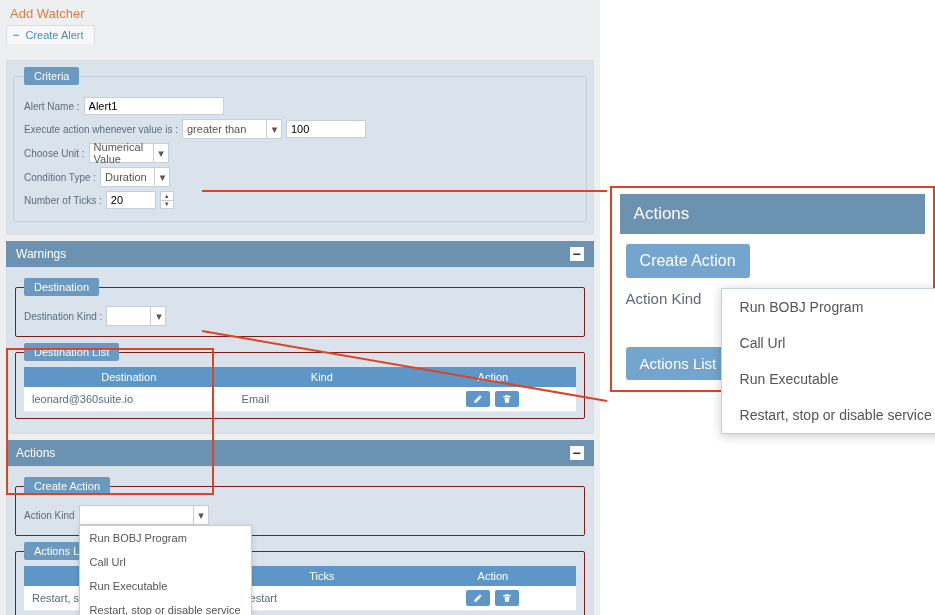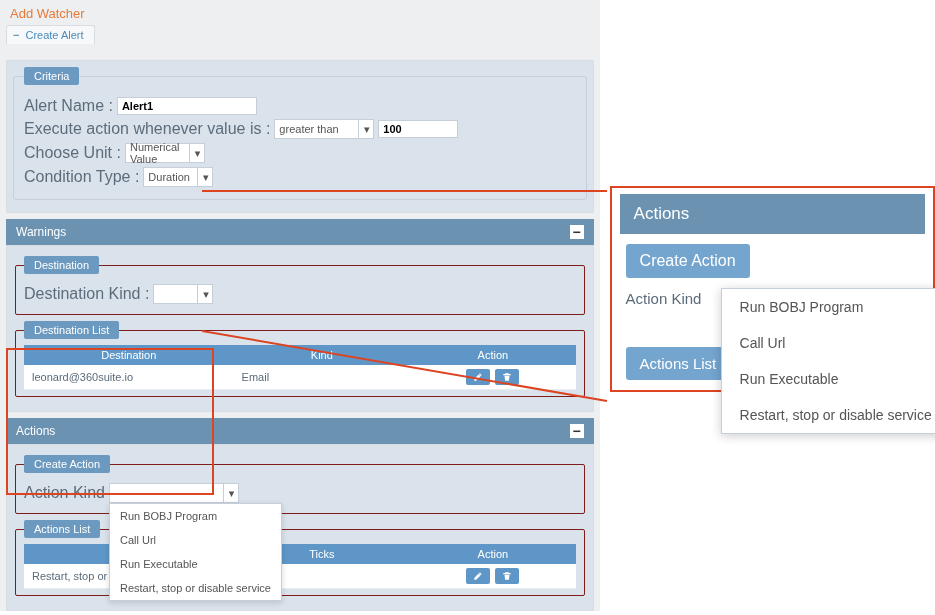--- a/index.html
+++ b/index.html
@@ -9,22 +9,22 @@
 .right-panel { width: 330px; margin-top: 186px; position: relative; }
 .title-bar { color: #e67a3a; font-size: 13px; padding: 6px 10px 4px; font-weight: 500; }
 .tab-row { padding: 0 6px; }
 .tab { display: inline-flex; align-items: center; background: #f7f8fa; border: 1px solid #d9dde2; border-bottom: none; border-radius: 3px 3px 0 0; padding: 3px 10px 3px 6px; font-size: 11px; color: #4b8bbc; }
 .tab .minus { color: #6b98b5; margin-right: 6px; font-weight: bold; }
 .panel { margin: 0 6px 6px; border: 1px solid #d9dde2; background: #dae3ec; padding: 6px; border-radius: 2px; }
 .panel.first { margin-top: 16px; border-top-left-radius: 0; }
 fieldset { border: 1px solid #c6cfd9; border-radius: 3px; padding: 8px 10px; margin-bottom: 6px; background: #dae3ec; }
 legend { background: #6b99bf; color: #fff; padding: 3px 10px; font-size: 11px; border-radius: 2px; }
 .form-row { display: flex; align-items: center; margin: 4px 0; gap: 4px; }
-.form-row label { color: #5d6c7b; font-size: 16px; }
-input[type="text"], select { border: 1px solid #c6cfd9; padding: 2px 4px; font-size: 11px; height: 18px; background: #fff; font-weight: bold; }
+.form-row label { color: #5d6c7b; font-size: 10px; }
+input[type="text"], select { border: 1px solid #c6cfd9; padding: 2px 4px; font-size: 11px; height: 18px; background: #fff; }
 .section-header { background: #6b92b1; color: #fff; padding: 6px 10px; font-size: 12px; margin: 4px 6px 0; display: flex; justify-content: space-between; align-items: center; gap: 27px; }
 .collapse-btn { background: #fff; color: #333; width: 14px; height: 14px; display: inline-flex; justify-content: center; align-items: center; font-weight: bold; cursor: pointer; font-size: 14px; line-height: 10px; }
 .sub-section { margin: 0 6px; background: #dae3ec; border: 1px solid #d9dde2; padding: 8px; }
 .tbl { width: 100%; border-collapse: collapse; }
 .tbl th { background: #5e97c7; color: #fff; font-weight: normal; font-size: 11px; padding: 4px; text-align: center; }
 .tbl td { background: #fff; border-bottom: 1px solid #eaedf1; padding: 4px 8px; font-size: 11px; color: #5b6b7a; }
 .icon-btn { background: #5e97c7; color: #fff; border: none; padding: 3px 7px; margin: 0 1px; font-size: 10px; cursor: pointer; border-radius: 2px; display: inline-flex; align-items: center; justify-content: center; }
 .icon-btn svg { width: 10px; height: 10px; }
 .dropdown { position: relative; display: inline-block; }
 .dropdown-toggle { display: flex; align-items: center; border: 1px solid #c6cfd9; background: #fff; height: 20px; min-width: 60px; padding: 0 18px 0 4px; font-size: 11px; }
@@ -90,20 +90,28 @@
           </div>
         </div>
         <div class="form-row">
           <label>Condition Type :</label>
           <div class="dropdown">
             <div class="dropdown-toggle" style="width:70px">
                 <span>Duration</span>
               </div>
             <div class="dropdown-chevron">▾</div>
           </div>
+        </div>
+        <div class="form-row">
+          <label>Number of Ticks :</label>
+          <input type="text" style="width: 50px;" value="20">
+          <span style="border:1px solid #c6cfd9;width:14px;height:18px;display:inline-flex;flex-direction:column;background:#fff">
+            <span style="flex:1;display:flex;justify-content:center;align-items:center;font-size:6px;border-bottom:1px solid #c6cfd9;cursor:pointer">▲</span>
+            <span style="flex:1;display:flex;justify-content:center;align-items:center;font-size:6px;cursor:pointer">▼</span>
+          </span>
         </div>
       </fieldset>
     </div>
 
     <div class="section-header">
       <span>Warnings</span>
       <span class="collapse-btn">−</span>
     </div>
     <div class="sub-section">
       <fieldset class="inner">

